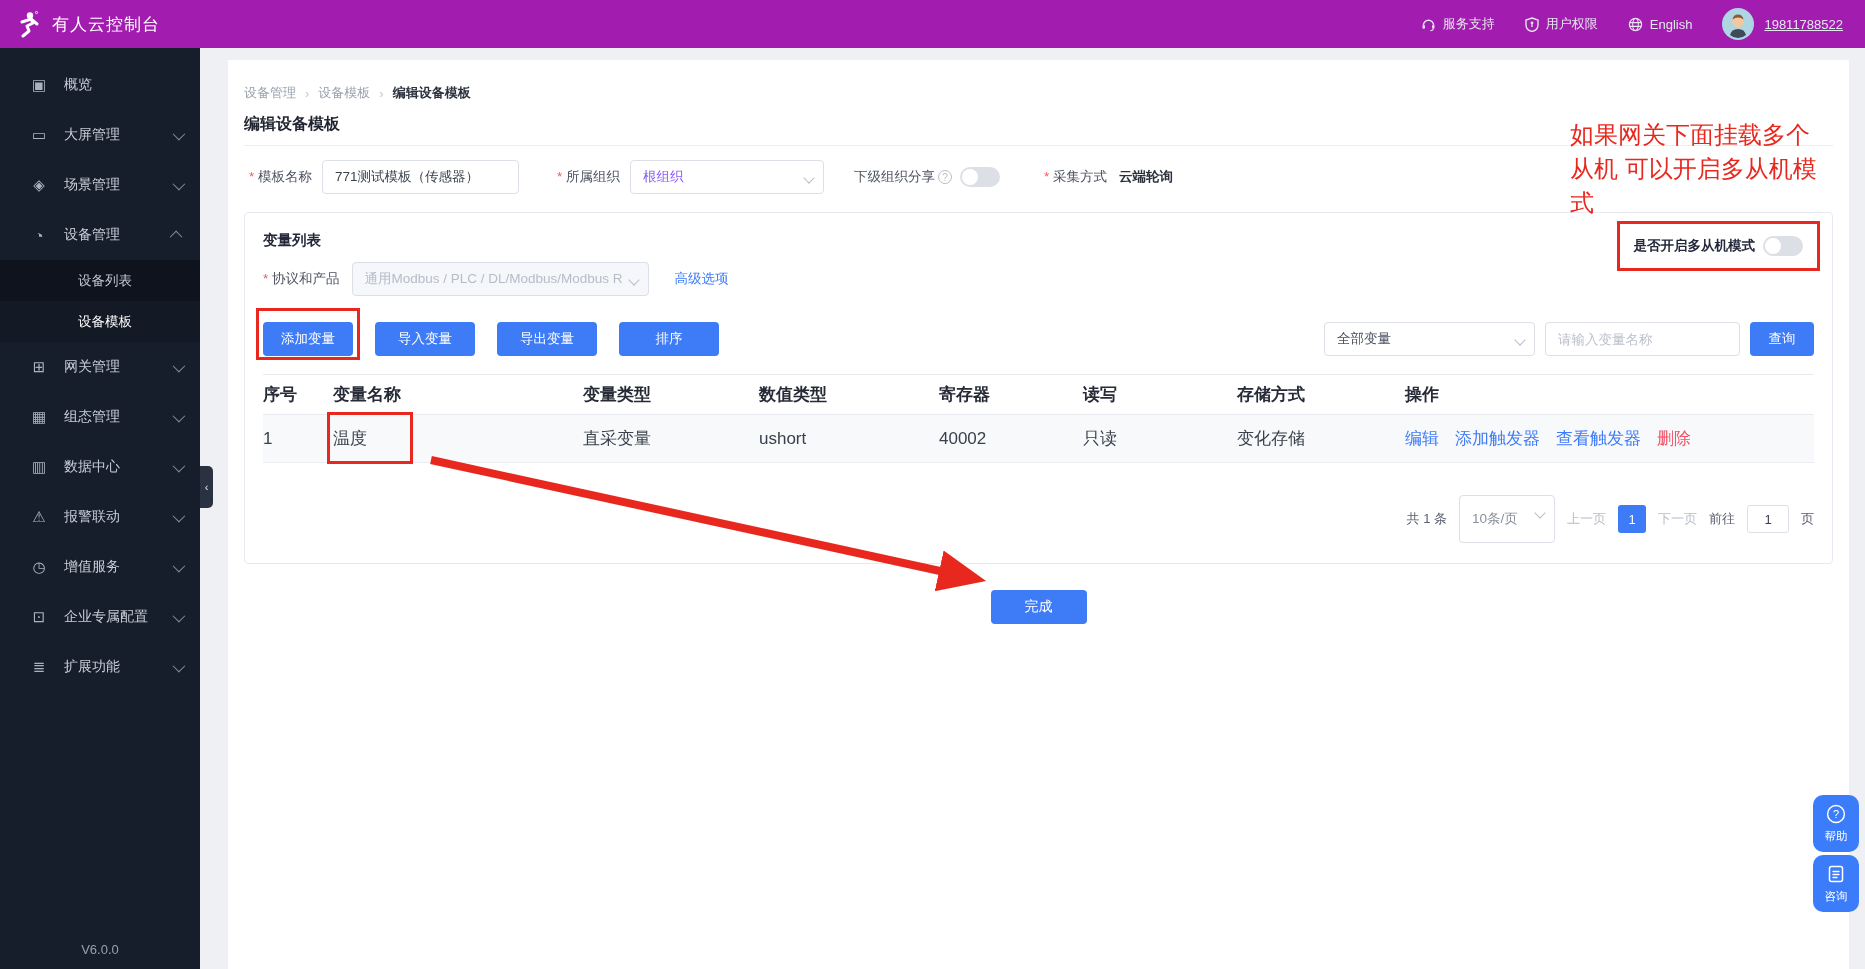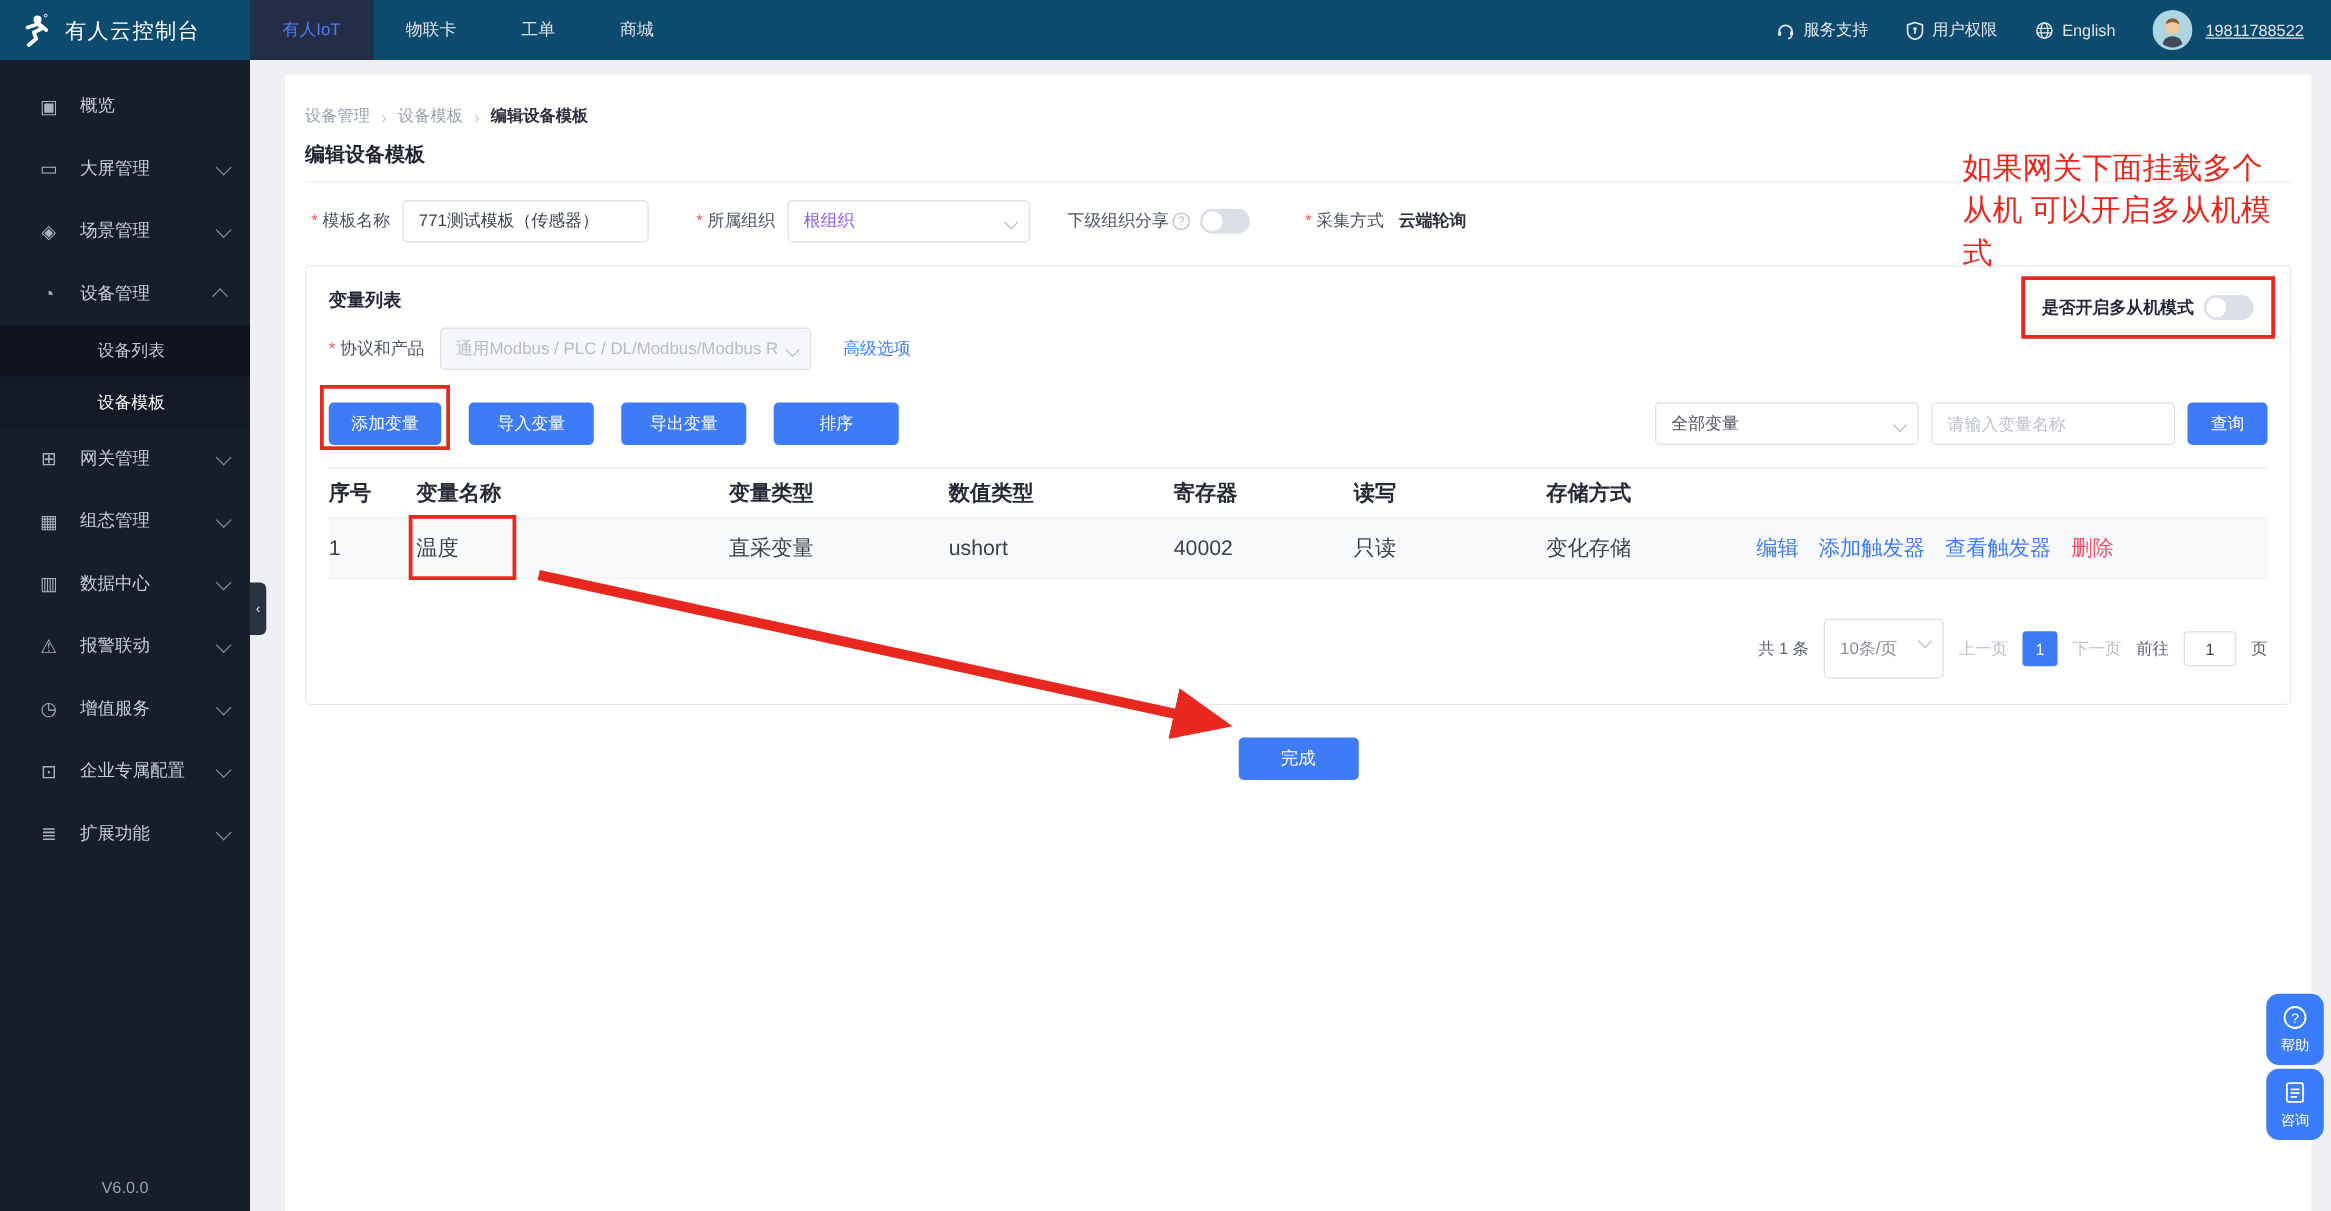--- a/index.html
+++ b/index.html
@@ -1,20 +1,20 @@
 <!DOCTYPE html>
 <html><head>
 <meta charset="utf-8">
 <style>
   * { margin:0; padding:0; box-sizing:border-box; }
   html,body { width:1865px; height:969px; overflow:hidden; }
   body { font-family:"Liberation Sans","DejaVu Sans",sans-serif; background:#eef0f4; position:relative; color:#333; }
 
   
-  .header { position:absolute; top:0; left:0; width:1865px; height:48px; background:#0c4a6e; display:flex; align-items:stretch; z-index:30; }
+  .header { position:absolute; top:0; left:0; width:1865px; height:48px; background:#a21caf; display:flex; align-items:stretch; z-index:30; }
   .logo-area { width:200px; display:flex; align-items:center; gap:10px; padding-left:14px; }
   .logo-title { color:#fff; font-size:17px; letter-spacing:1px; }
   .nav-tabs { display:flex; }
   .nav-tab { padding:0 26px; line-height:48px; font-size:13.5px; color:#dfe3ea; cursor:pointer; }
   .nav-tab.active { background:#232d47; color:#4f7df9; }
   .header-right { margin-left:auto; display:flex; align-items:center; gap:30px; padding-right:22px; color:#e3e6ec; font-size:13px; }
   .hr-item { display:flex; align-items:center; gap:7px; cursor:pointer; }
   .avatar-wrap { display:flex; align-items:center; gap:10px;text-decoration:underline; }
 
   
@@ -113,26 +113,20 @@
 <div class="header">
   <div class="logo-area">
     <svg class="logo-icon" width="28" height="28" viewBox="0 0 28 28">
       <circle cx="16" cy="5.5" r="3.2" fill="#fff"></circle>
       <circle cx="22.5" cy="2.5" r="1.1" fill="none" stroke="#fff" stroke-width="0.8"></circle>
       <path d="M8 12 L17 9 L19 13 L13 16 L15 21 L9 26" stroke="#fff" stroke-width="3" fill="none" stroke-linecap="round" stroke-linejoin="round"></path>
       <path d="M17 9 L23 14" stroke="#fff" stroke-width="3" stroke-linecap="round"></path>
     </svg>
     <span class="logo-title">有人云控制台</span>
   </div>
-  <div class="nav-tabs">
-    <div class="nav-tab active">有人IoT</div>
-    <div class="nav-tab">物联卡</div>
-    <div class="nav-tab">工单</div>
-    <div class="nav-tab">商城</div>
-  </div>
   <div class="header-right">
     <div class="hr-item">
       <svg class="hicon" width="15" height="15" viewBox="0 0 16 16">
           <path d="M2.5 9 a5.5 5.5 0 0 1 11 0" fill="none" stroke="#e3e6ec" stroke-width="1.5"></path>
           <rect x="1.6" y="8.4" width="2.6" height="4.2" rx="1.2" fill="#e3e6ec"></rect>
           <rect x="11.8" y="8.4" width="2.6" height="4.2" rx="1.2" fill="#e3e6ec"></rect>
           <path d="M13 12.5 q0 2 -3 2.2" fill="none" stroke="#e3e6ec" stroke-width="1.2"></path>
         </svg>
       <span>服务支持</span>
     </div>
@@ -296,20 +290,21 @@
 
       <div class="table">
         <div class="tr head">
           <div class="cell">序号</div>
           <div class="cell">变量名称</div>
           <div class="cell">变量类型</div>
           <div class="cell">数值类型</div>
           <div class="cell">寄存器</div>
           <div class="cell">读写</div>
           <div class="cell">存储方式</div>
+          <div class="cell">操作</div>
         </div>
         <div class="tr row">
           <div class="cell">1</div>
           <div class="cell">
             <div class="red-box-name"></div>
             <span>温度</span>
           </div>
           <div class="cell">直采变量</div>
           <div class="cell">ushort</div>
           <div class="cell">40002</div>

